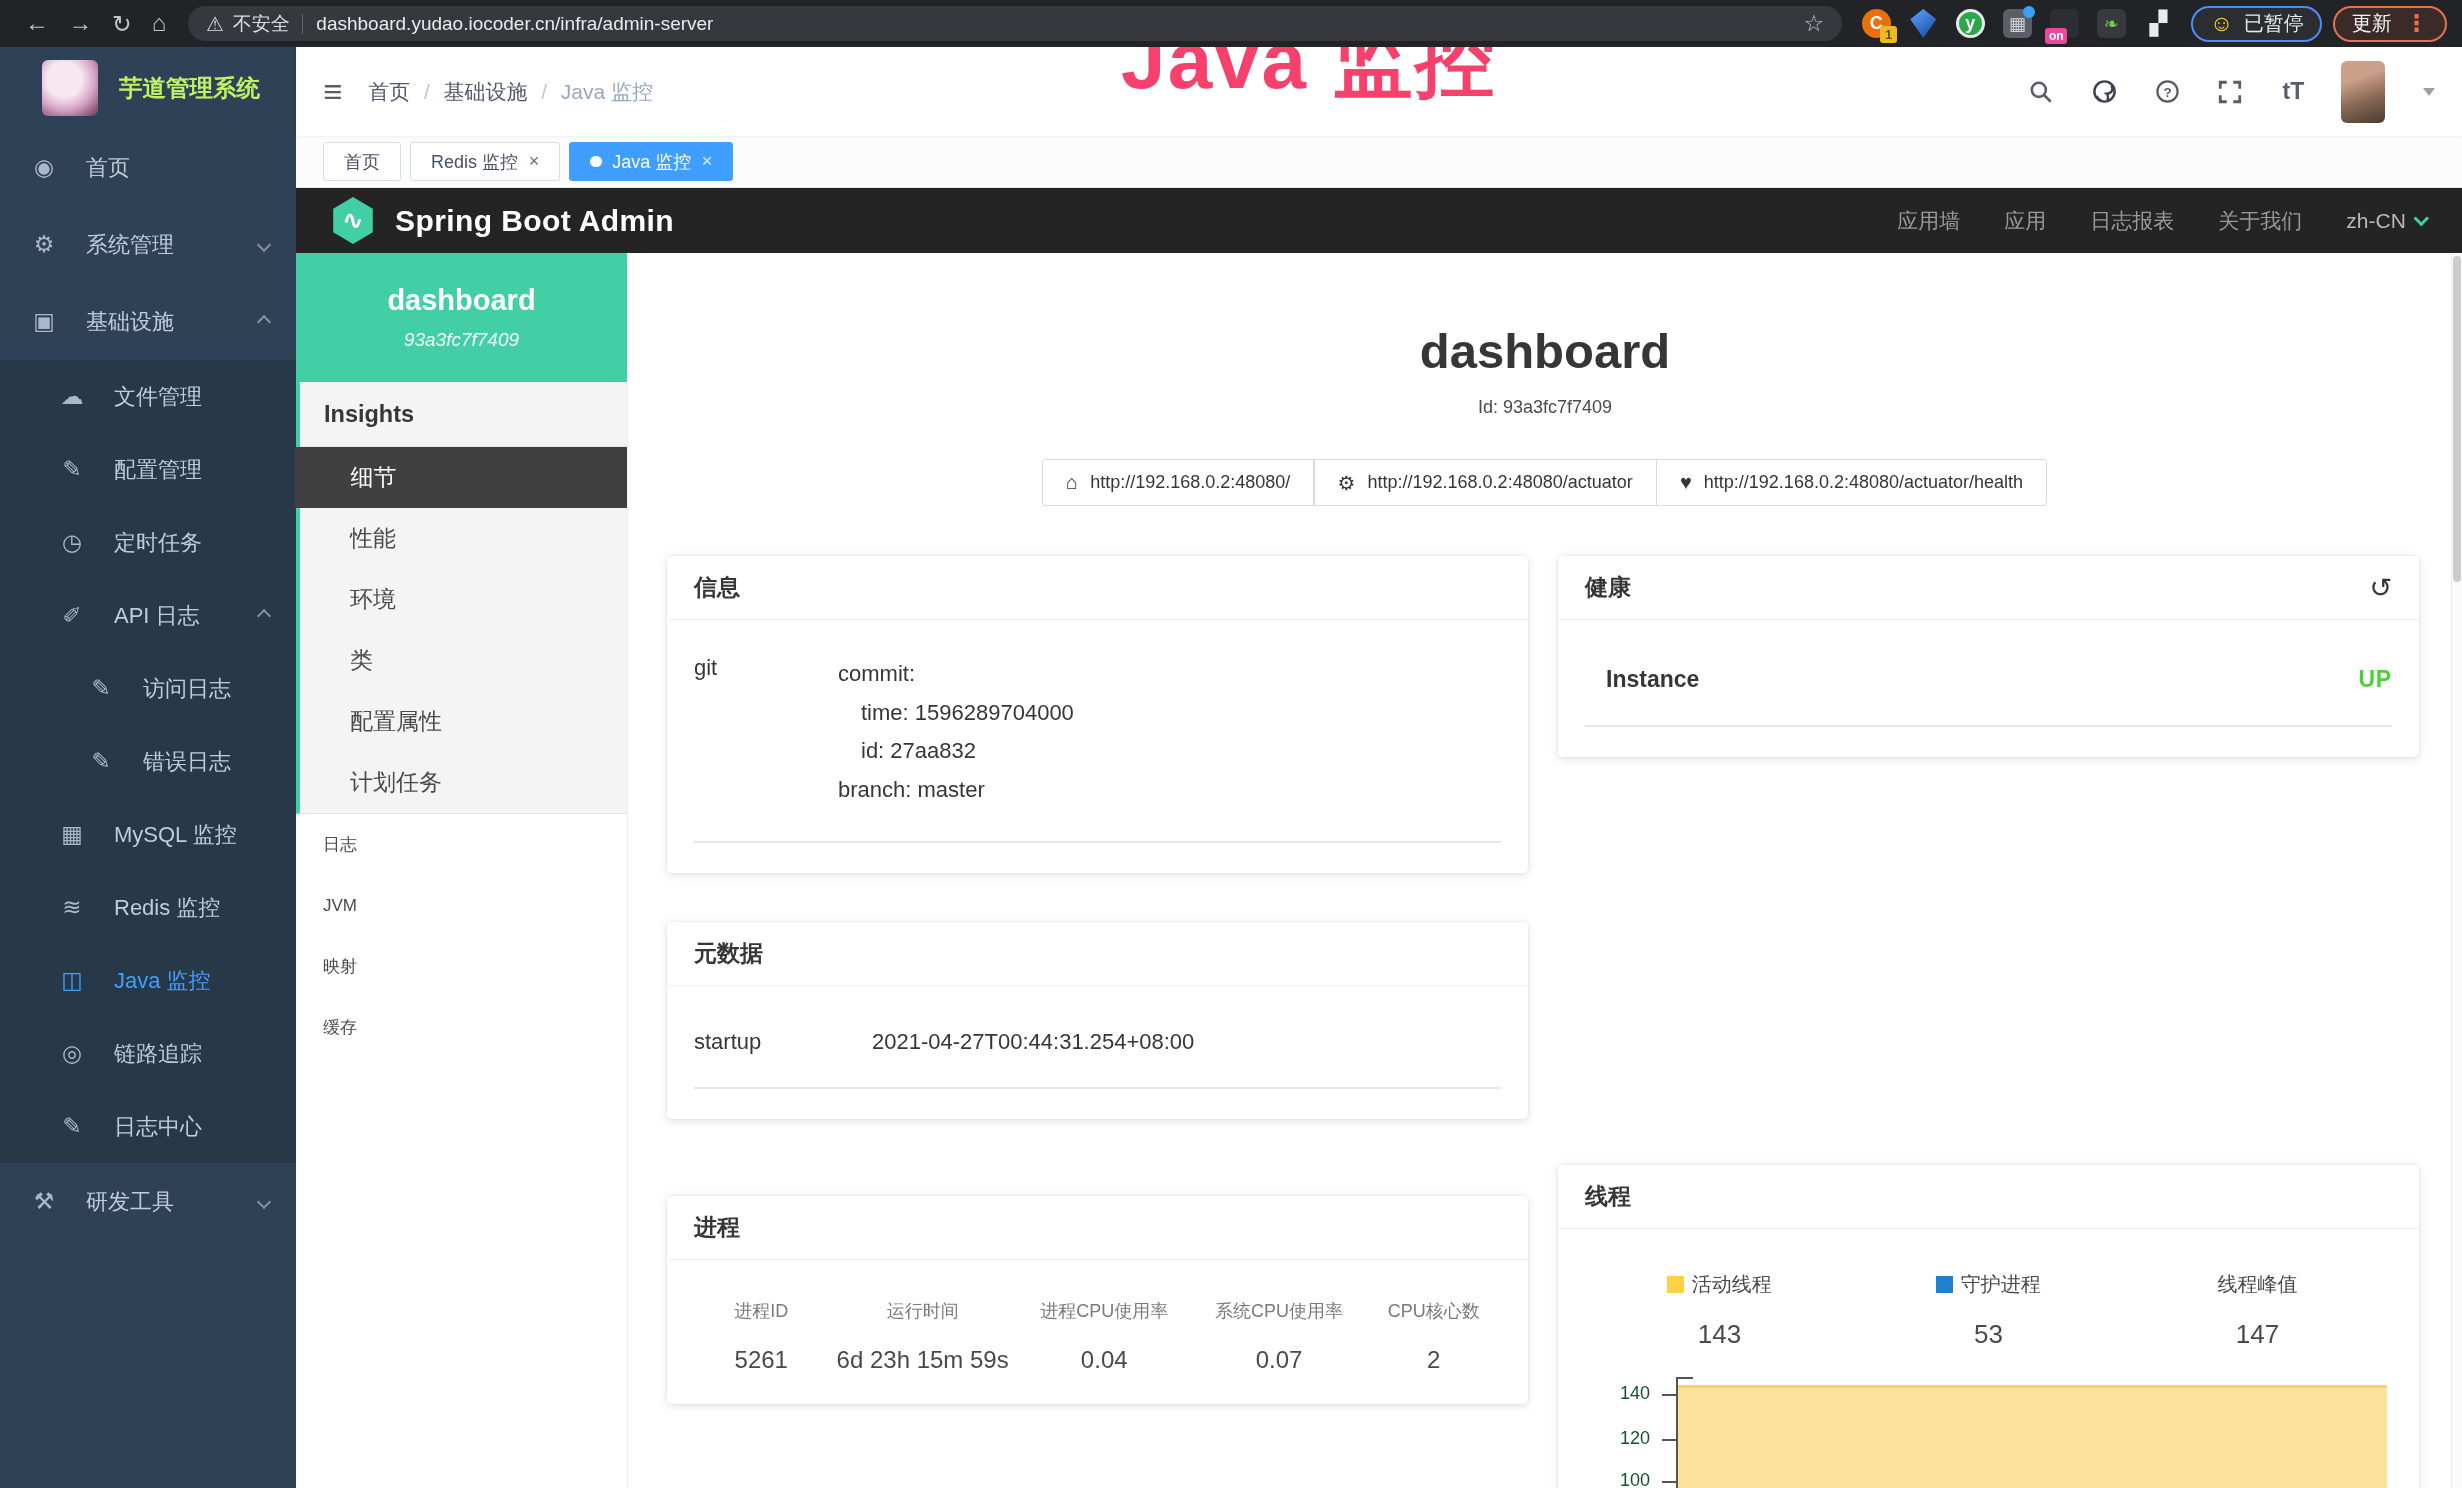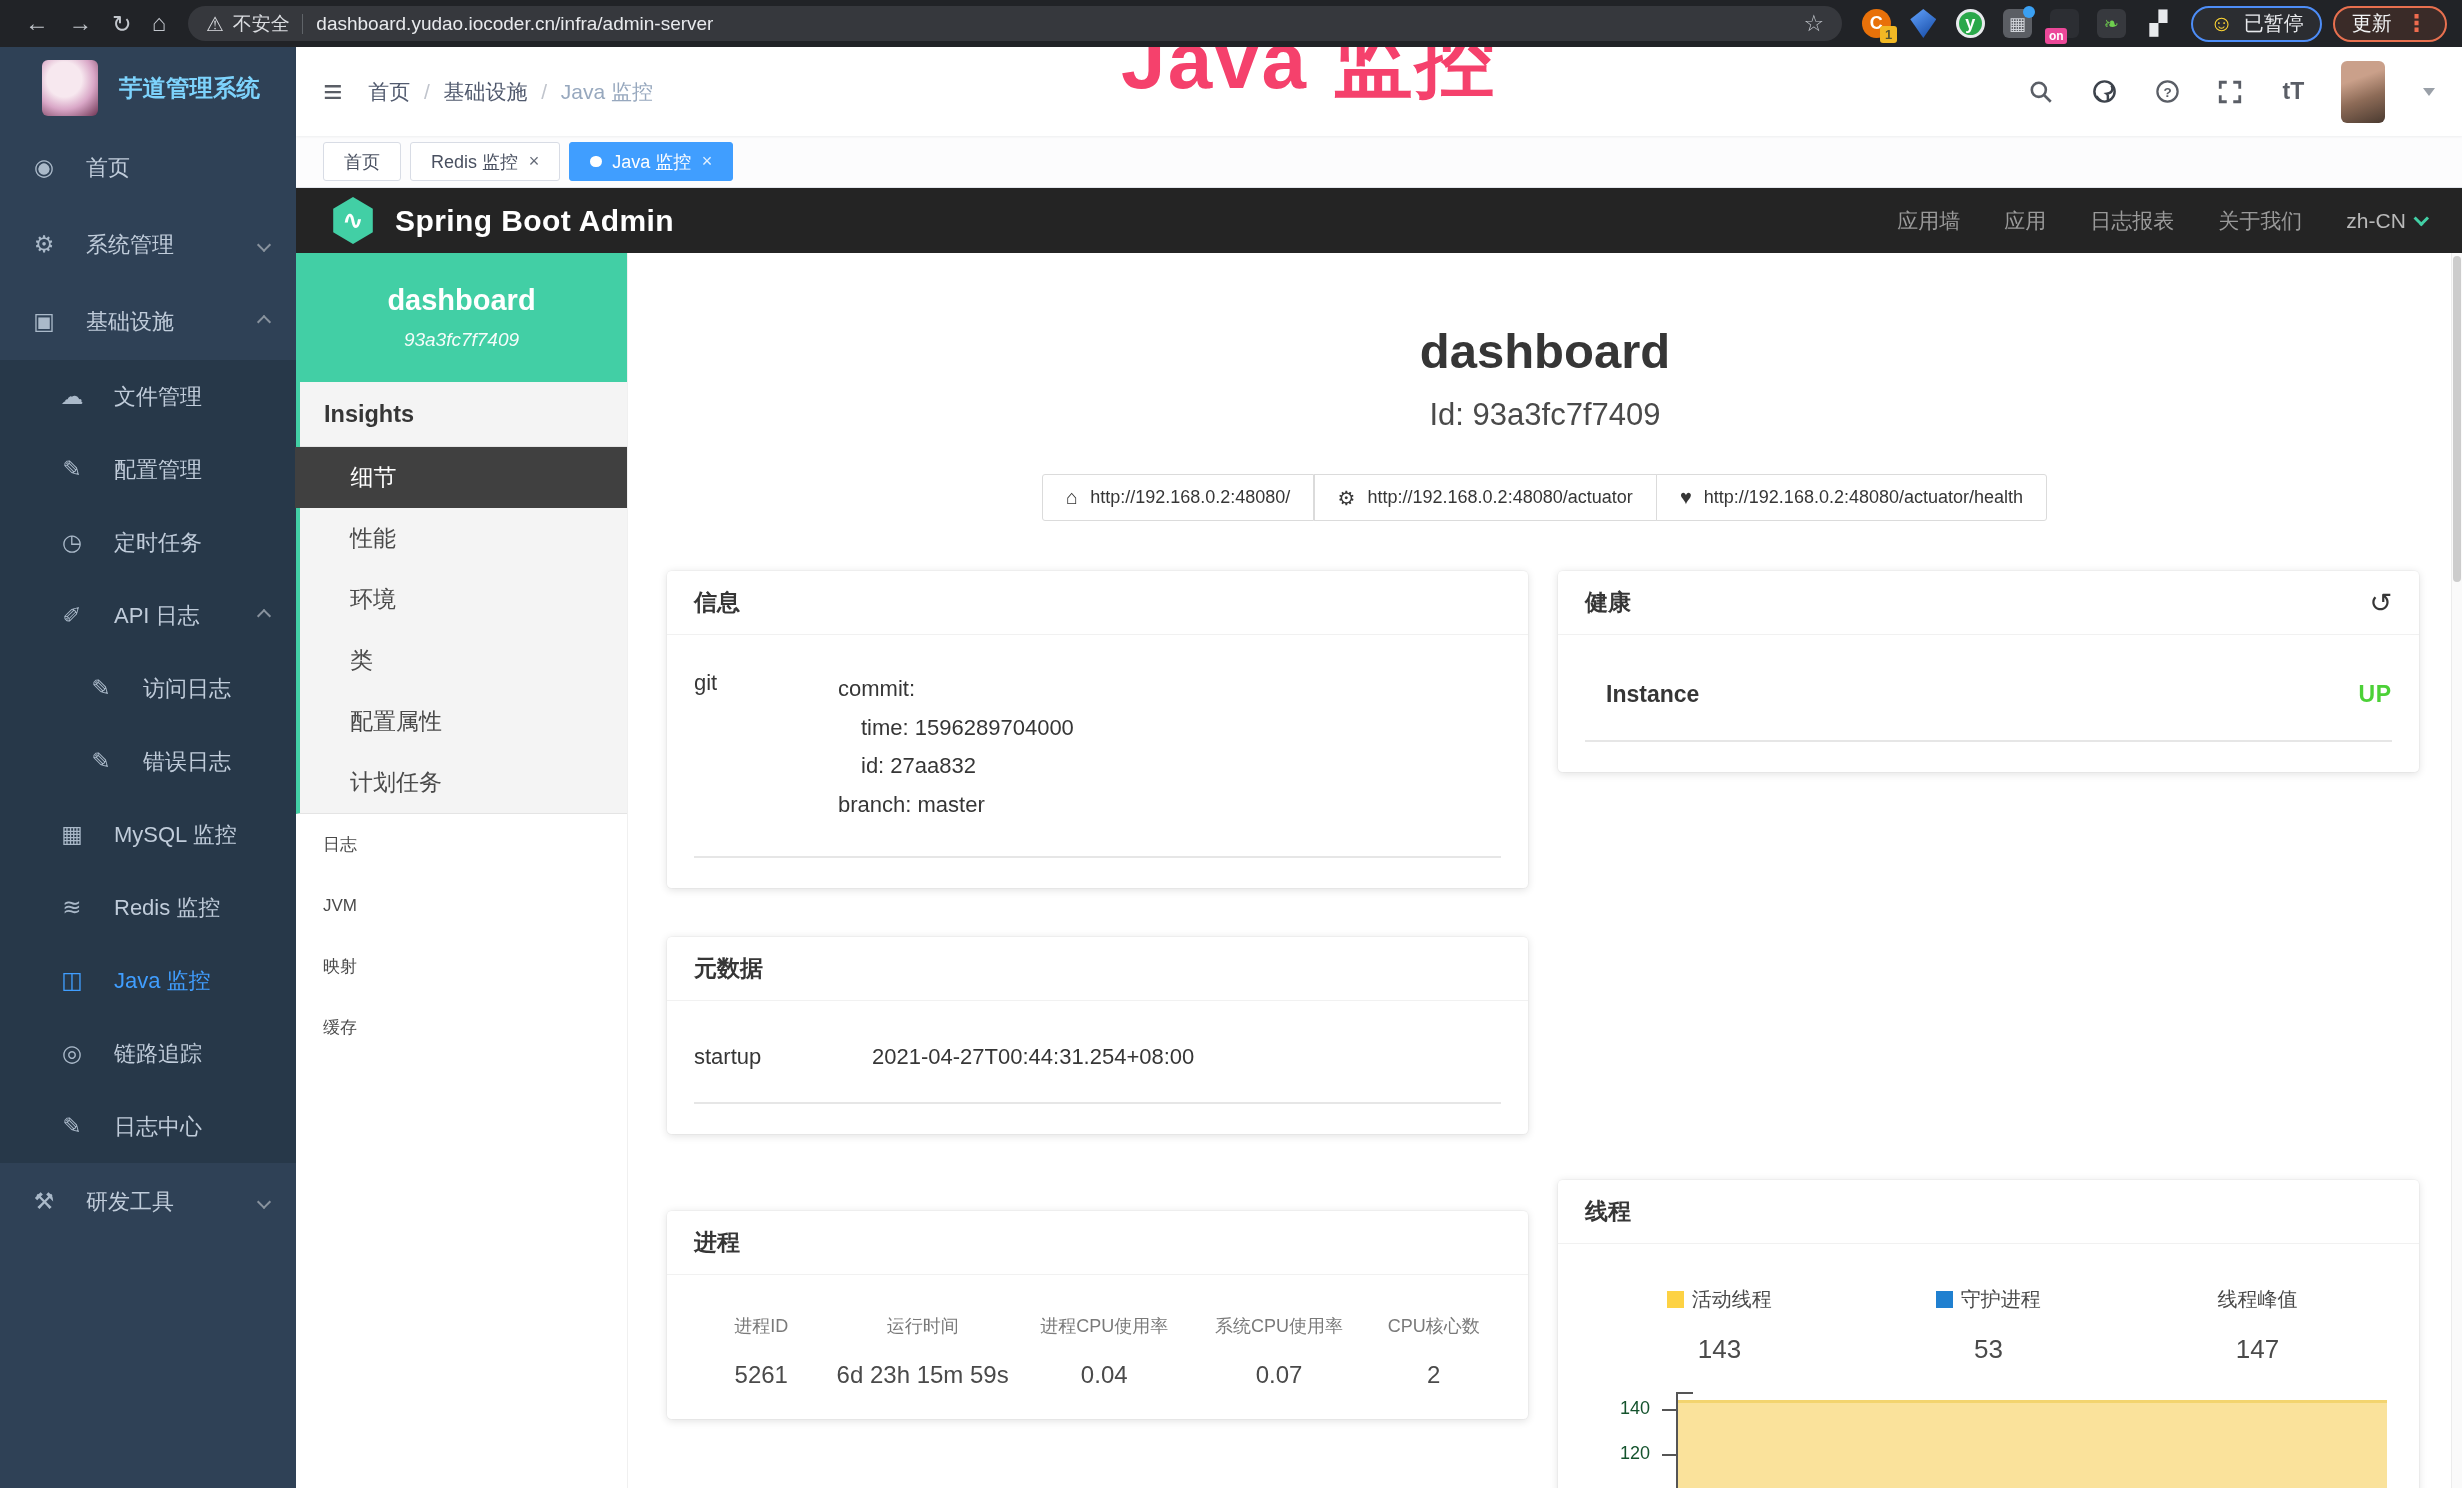--- a/index.html
+++ b/index.html
@@ -40,21 +40,21 @@
   
   .annotation { position:absolute; left:1121px; top:7.6px; z-index:5; font-size:80px; font-weight:800;
     color:#f5416c; letter-spacing:2.3px; white-space:nowrap; }
 
   
   .app { position:absolute; top:47px; left:0; right:0; bottom:0; display:flex; }
   .sidebar { width:296px; flex-shrink:0; background:#2f4156; color:#c0ccda; display:flex; flex-direction:column; overflow:hidden; }
   .side-logo { height:82px; display:flex; align-items:center; padding:0 0 0 42px; gap:21px; flex-shrink:0; }
   .logo-img { width:56px; height:56px; border-radius:6px; flex-shrink:0;
     background:radial-gradient(circle at 40% 35%, #f7e8ef 0 35%, #d9a7c7 60%, #6d3352 100%); }
-  .side-title { font-size:23.5px; font-weight:700; color:#7dd3fc; white-space:nowrap; }
+  .side-title { font-size:23.5px; font-weight:700; color:#bef264; white-space:nowrap; }
   .side-item { height:77px; display:flex; align-items:center; padding:0 27px 0 29px; font-size:22px; gap:27px; flex-shrink:0; }
   .side-item .gly { width:30px; font-size:23px; text-align:center; color:#aab9c9; flex-shrink:0; }
   .side-sub { background:#273849; display:flex; flex-direction:column; }
   .side-sub .side-item { height:73px; padding-left:57px; }
   .side-sub .side-item.lv2 { padding-left:86px; }
   .side-item.active, .side-item.active .gly { color:#409eff; }
   .chev { display:inline-block; width:10px; height:10px; border-right:2.3px solid #89939e; border-bottom:2.3px solid #89939e; margin-left:auto; }
   .chev.down { transform:rotate(45deg); }
   .chev.up { transform:rotate(-135deg); }
 
@@ -98,21 +98,21 @@
   .insights { background:#f4f4f4; border-left:4.6px solid #42cfa5; border-bottom:0.8px solid #e4e4e4; }
   .ins-title { height:65px; display:flex; align-items:center; padding-left:24px; font-size:23.5px; font-weight:700;
     color:#363636; border-bottom:0.8px solid #e6e6e6; }
   .ins-item { height:61px; display:flex; align-items:center; padding-left:50px; font-size:23px; color:#4a4a4a; }
   .ins-item.active { background:#404040; color:#fff; margin-left:-4.6px; padding-left:55px; }
   .lower-item { height:61px; display:flex; align-items:center; padding-left:27px; font-size:17px; color:#4a4a4a; background:#fff; }
 
   .content { flex:1; position:relative; overflow:hidden; background:#fff; min-width:0; }
   .page-head { text-align:center; margin-top:70px; }
   .page-title { font-size:49px; font-weight:700; color:#363636; }
-  .page-id { font-size:31px; color:#4a4a4a; margin-top:18px; }
+  .page-id { font-size:18px; color:#4a4a4a; margin-top:18px; }
   .links { display:flex; justify-content:center; margin-top:41px; }
   .link-btn { display:flex; align-items:center; gap:12px; height:47px; padding:0 23px; border:0.8px solid #dbdbdb;
     background:#fff; font-size:18px; color:#363636; margin-left:-0.8px; }
   .link-btn:first-child { border-radius:3px 0 0 3px; }
   .link-btn:last-child { border-radius:0 3px 3px 0; }
   .lglyph { font-size:20px; }
 
   .cards { display:flex; gap:30px; padding:0 43px 0 39px; margin-top:50px; align-items:flex-start; }
   .col { flex:1; min-width:0; display:flex; flex-direction:column; }
   .card { background:#fff; border-radius:4.6px; box-shadow:0 1.5px 9px rgba(10,10,10,.12), 0 0 0 0.8px rgba(10,10,10,.03); }

